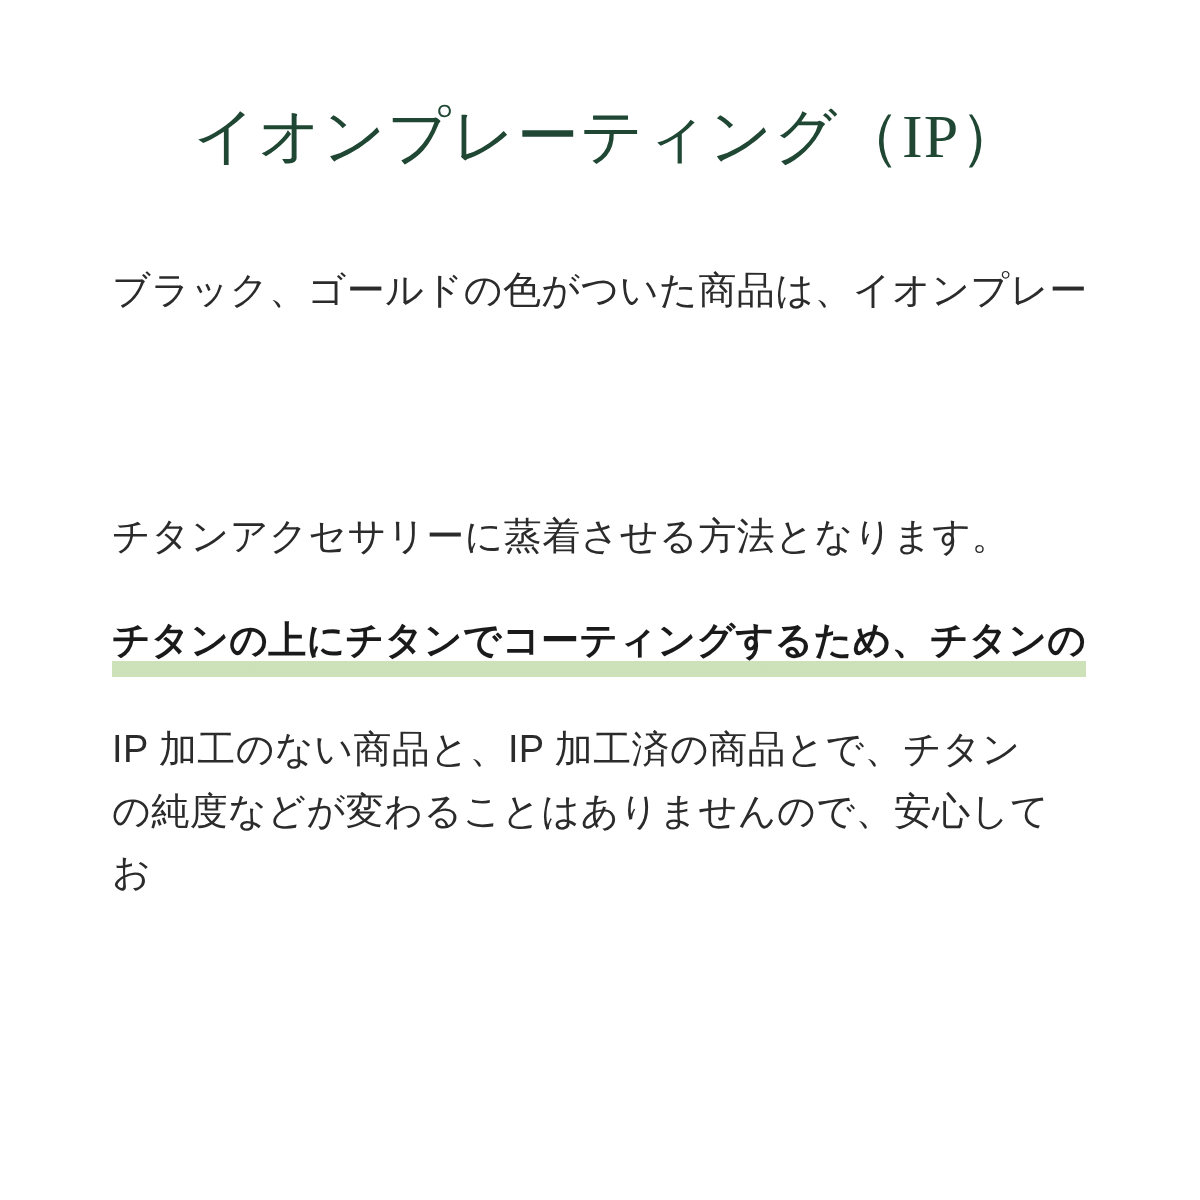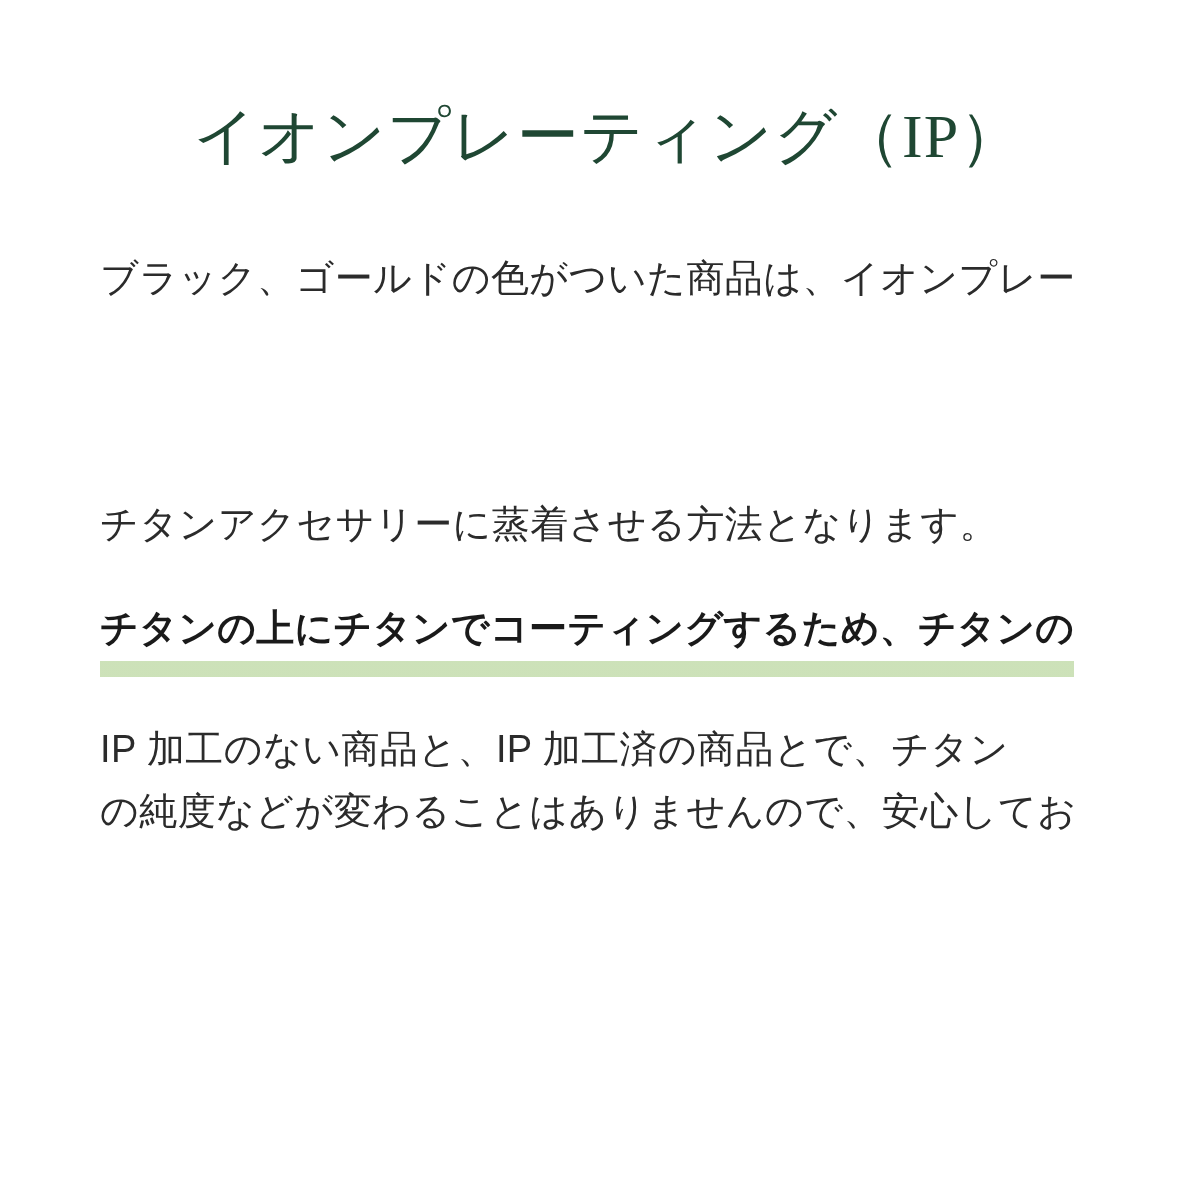--- a/index.html
+++ b/index.html
@@ -46,42 +46,42 @@
     left: 100px;
     width: 1000px;
   }
 
   .para {
     font-size: 38px;
     line-height: 1.62;
     letter-spacing: 0.01em;
     color: #2b2b2b;
     font-weight: 400;
-    margin: 0;
+    margin: 12px;
   }
 
   .para + .para {
     margin-top: 42px;
   }
 
   .para-highlight {
     font-weight: 700;
     color: #1a1a1a;
     letter-spacing: 0.005em;
     line-height: 1.62;
   }
 
   .para-highlight .hl-line {
     display: block;
     width: fit-content;
     background: linear-gradient(to top,
                 rgba(202, 224, 181, 0.95) 0,
                 rgba(202, 224, 181, 0.95) 16px,
                 rgba(202, 224, 181, 0) 16px);
-    padding-bottom: 18px;
+    padding-bottom: 6px;
   }
 </style>
 </head>
 <body>
 
 <div class="page">
 
   <h1 class="doc-title">イオンプレーティング（IP）</h1>
 
   <div class="content">

